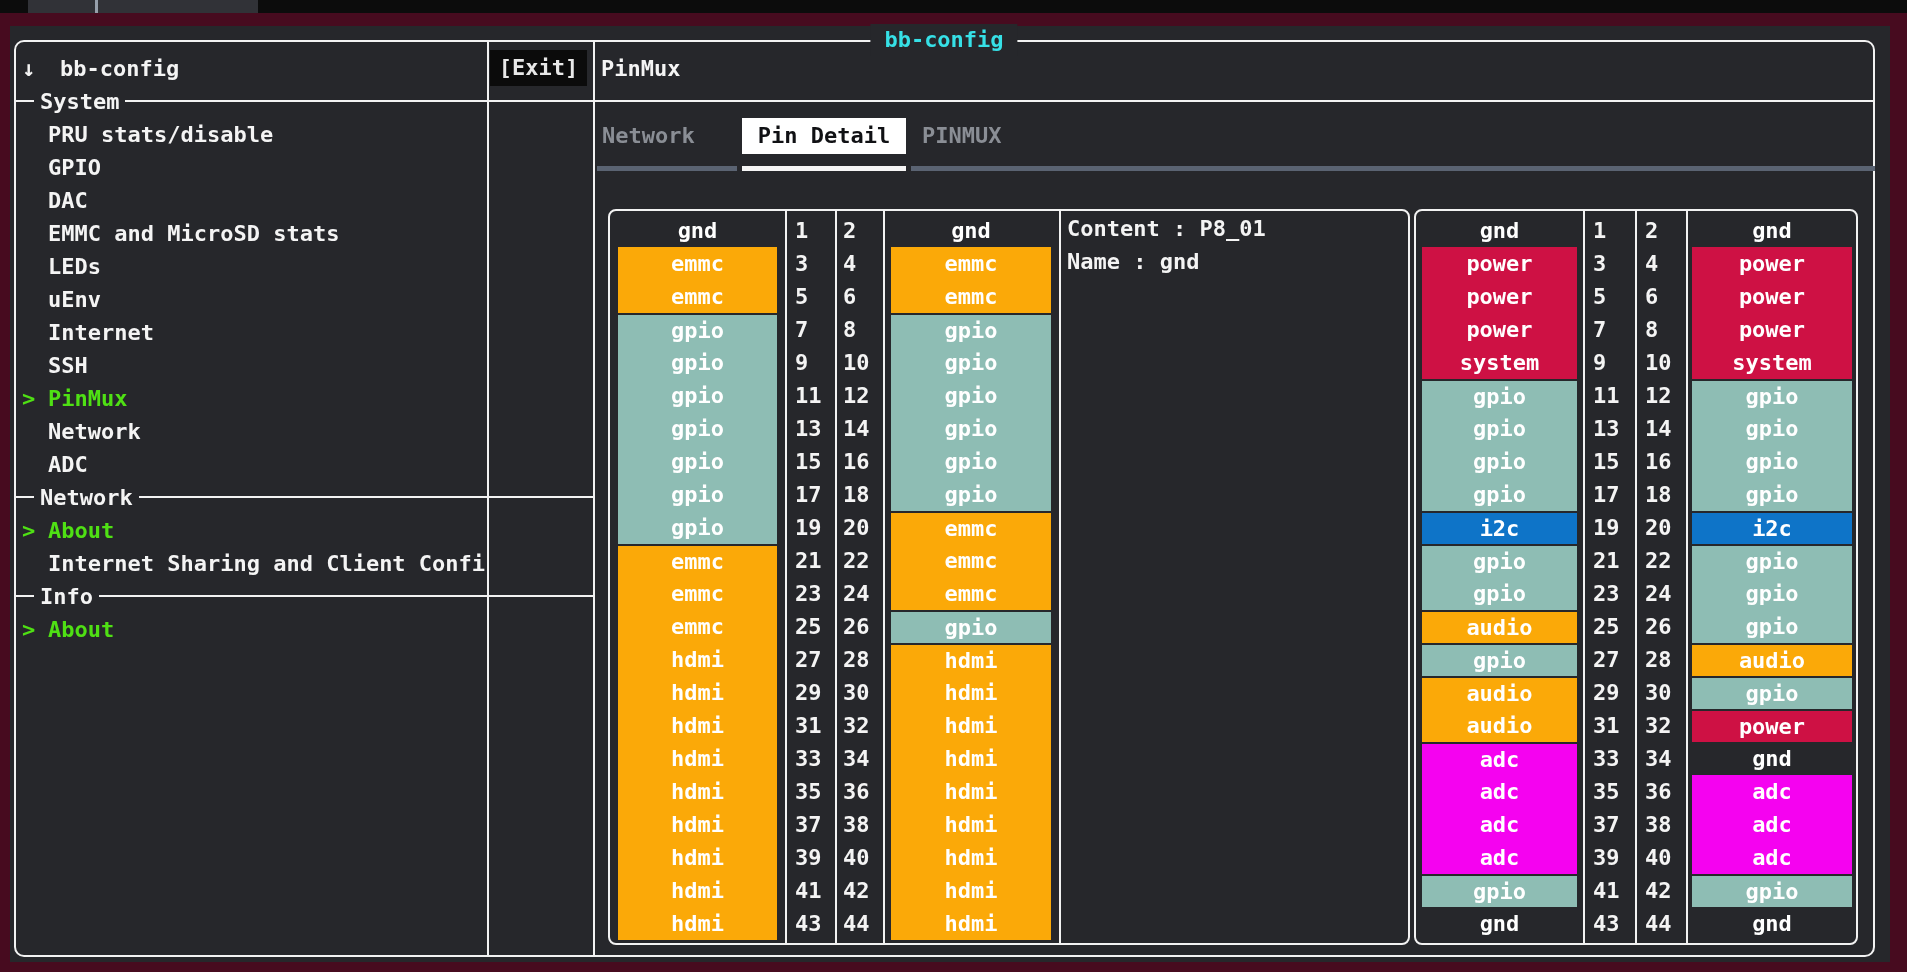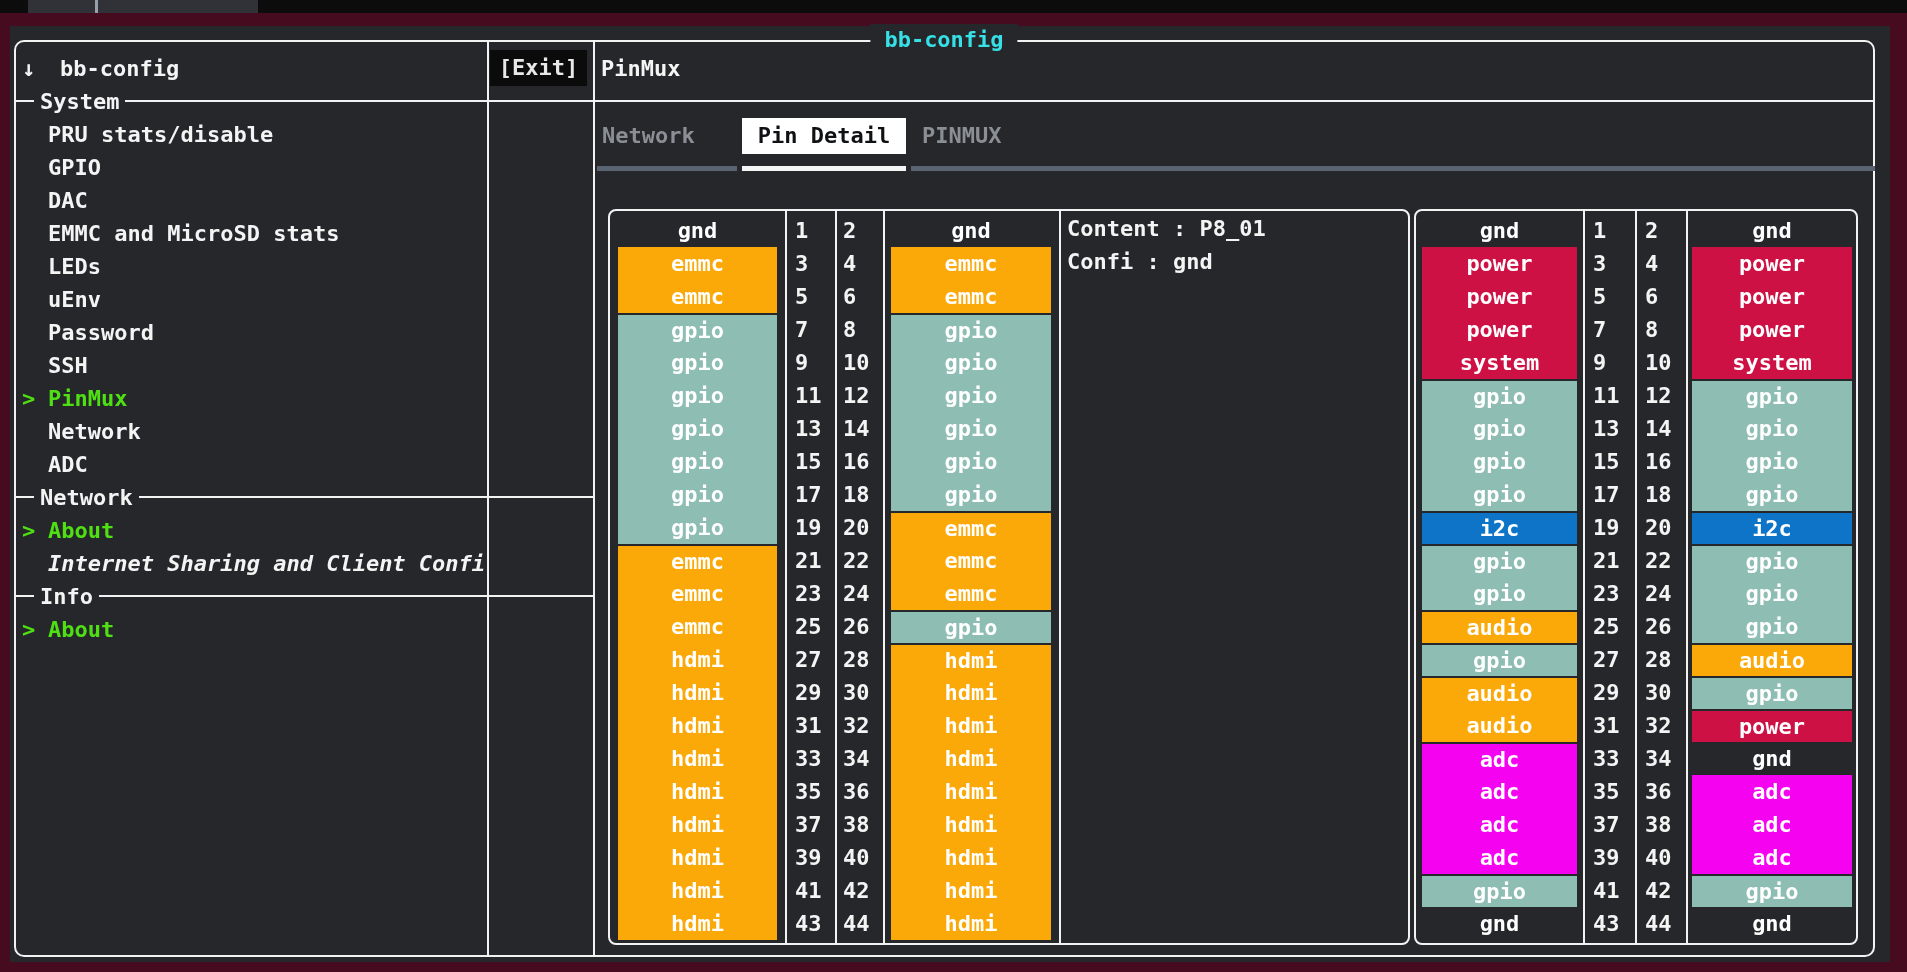--- a/index.html
+++ b/index.html
@@ -91,42 +91,42 @@
       <div class="mrow" style="top: 217px; left: 0px; width: 487px;">
         <span class="mitem-label">EMMC and MicroSD stats</span>
       </div>
       <div class="mrow" style="top: 250px; left: 0px; width: 487px;">
         <span class="mitem-label">LEDs</span>
       </div>
       <div class="mrow" style="top: 283px; left: 0px; width: 487px;">
         <span class="mitem-label">uEnv</span>
       </div>
       <div class="mrow" style="top: 316px; left: 0px; width: 487px;">
-        <span class="mitem-label">Password</span>
+        <span class="mitem-label">Internet</span>
       </div>
       <div class="mrow" style="top: 349px; left: 0px; width: 487px;">
         <span class="mitem-label">SSH</span>
       </div>
       <div class="mrow" style="top: 382px; left: 0px; width: 487px;">
         <span class="mitem-marker">&gt;</span>
         <span class="mitem-label sel">PinMux</span>
       </div>
       <div class="mrow" style="top: 415px; left: 0px; width: 487px;">
         <span class="mitem-label">Network</span>
       </div>
       <div class="mrow" style="top: 448px; left: 0px; width: 487px;">
         <span class="mitem-label">ADC</span>
       </div>
       <div class="secline" style="top: 496px;"></div>
       <div class="seclabel" style="top: 481px;">Network</div>
       <div class="mrow" style="top: 514px; left: 0px; width: 487px;">
         <span class="mitem-marker">&gt;</span>
         <span class="mitem-label sel">About</span>
       </div>
-      <div class="mrow" style="top: 547px; left: 0px; width: 569px; font-style: italic;">
+      <div class="mrow" style="top: 547px; left: 0px; width: 569px;">
         <span class="mitem-label">Internet Sharing and Client Confi</span>
       </div>
       <div class="secline" style="top: 595px;"></div>
       <div class="seclabel" style="top: 580px;">Info</div>
       <div class="mrow" style="top: 613px; left: 0px; width: 487px;">
         <span class="mitem-marker">&gt;</span>
         <span class="mitem-label sel">About</span>
       </div>
     </div>
 
@@ -411,15 +411,15 @@
       </div>
       <div class="trow" style="top: 696px;">
         <div class="cell" style="left: 6px; width: 155px;">gnd</div>
         <div class="pincell" style="left: 175px; width: 42px;">43</div>
         <div class="pincell" style="left: 227px; width: 41px;">44</div>
         <div class="cell" style="left: 276px; width: 160px;">gnd</div>
       </div>
     </div>
 
   <div class="detailtext" style="top:212px;">Content : P8_01</div>
-  <div class="detailtext" style="top:245px;">Confi : gnd</div>
+  <div class="detailtext" style="top:245px;">Name : gnd</div>
 
 </div>
 
 </body></html>

